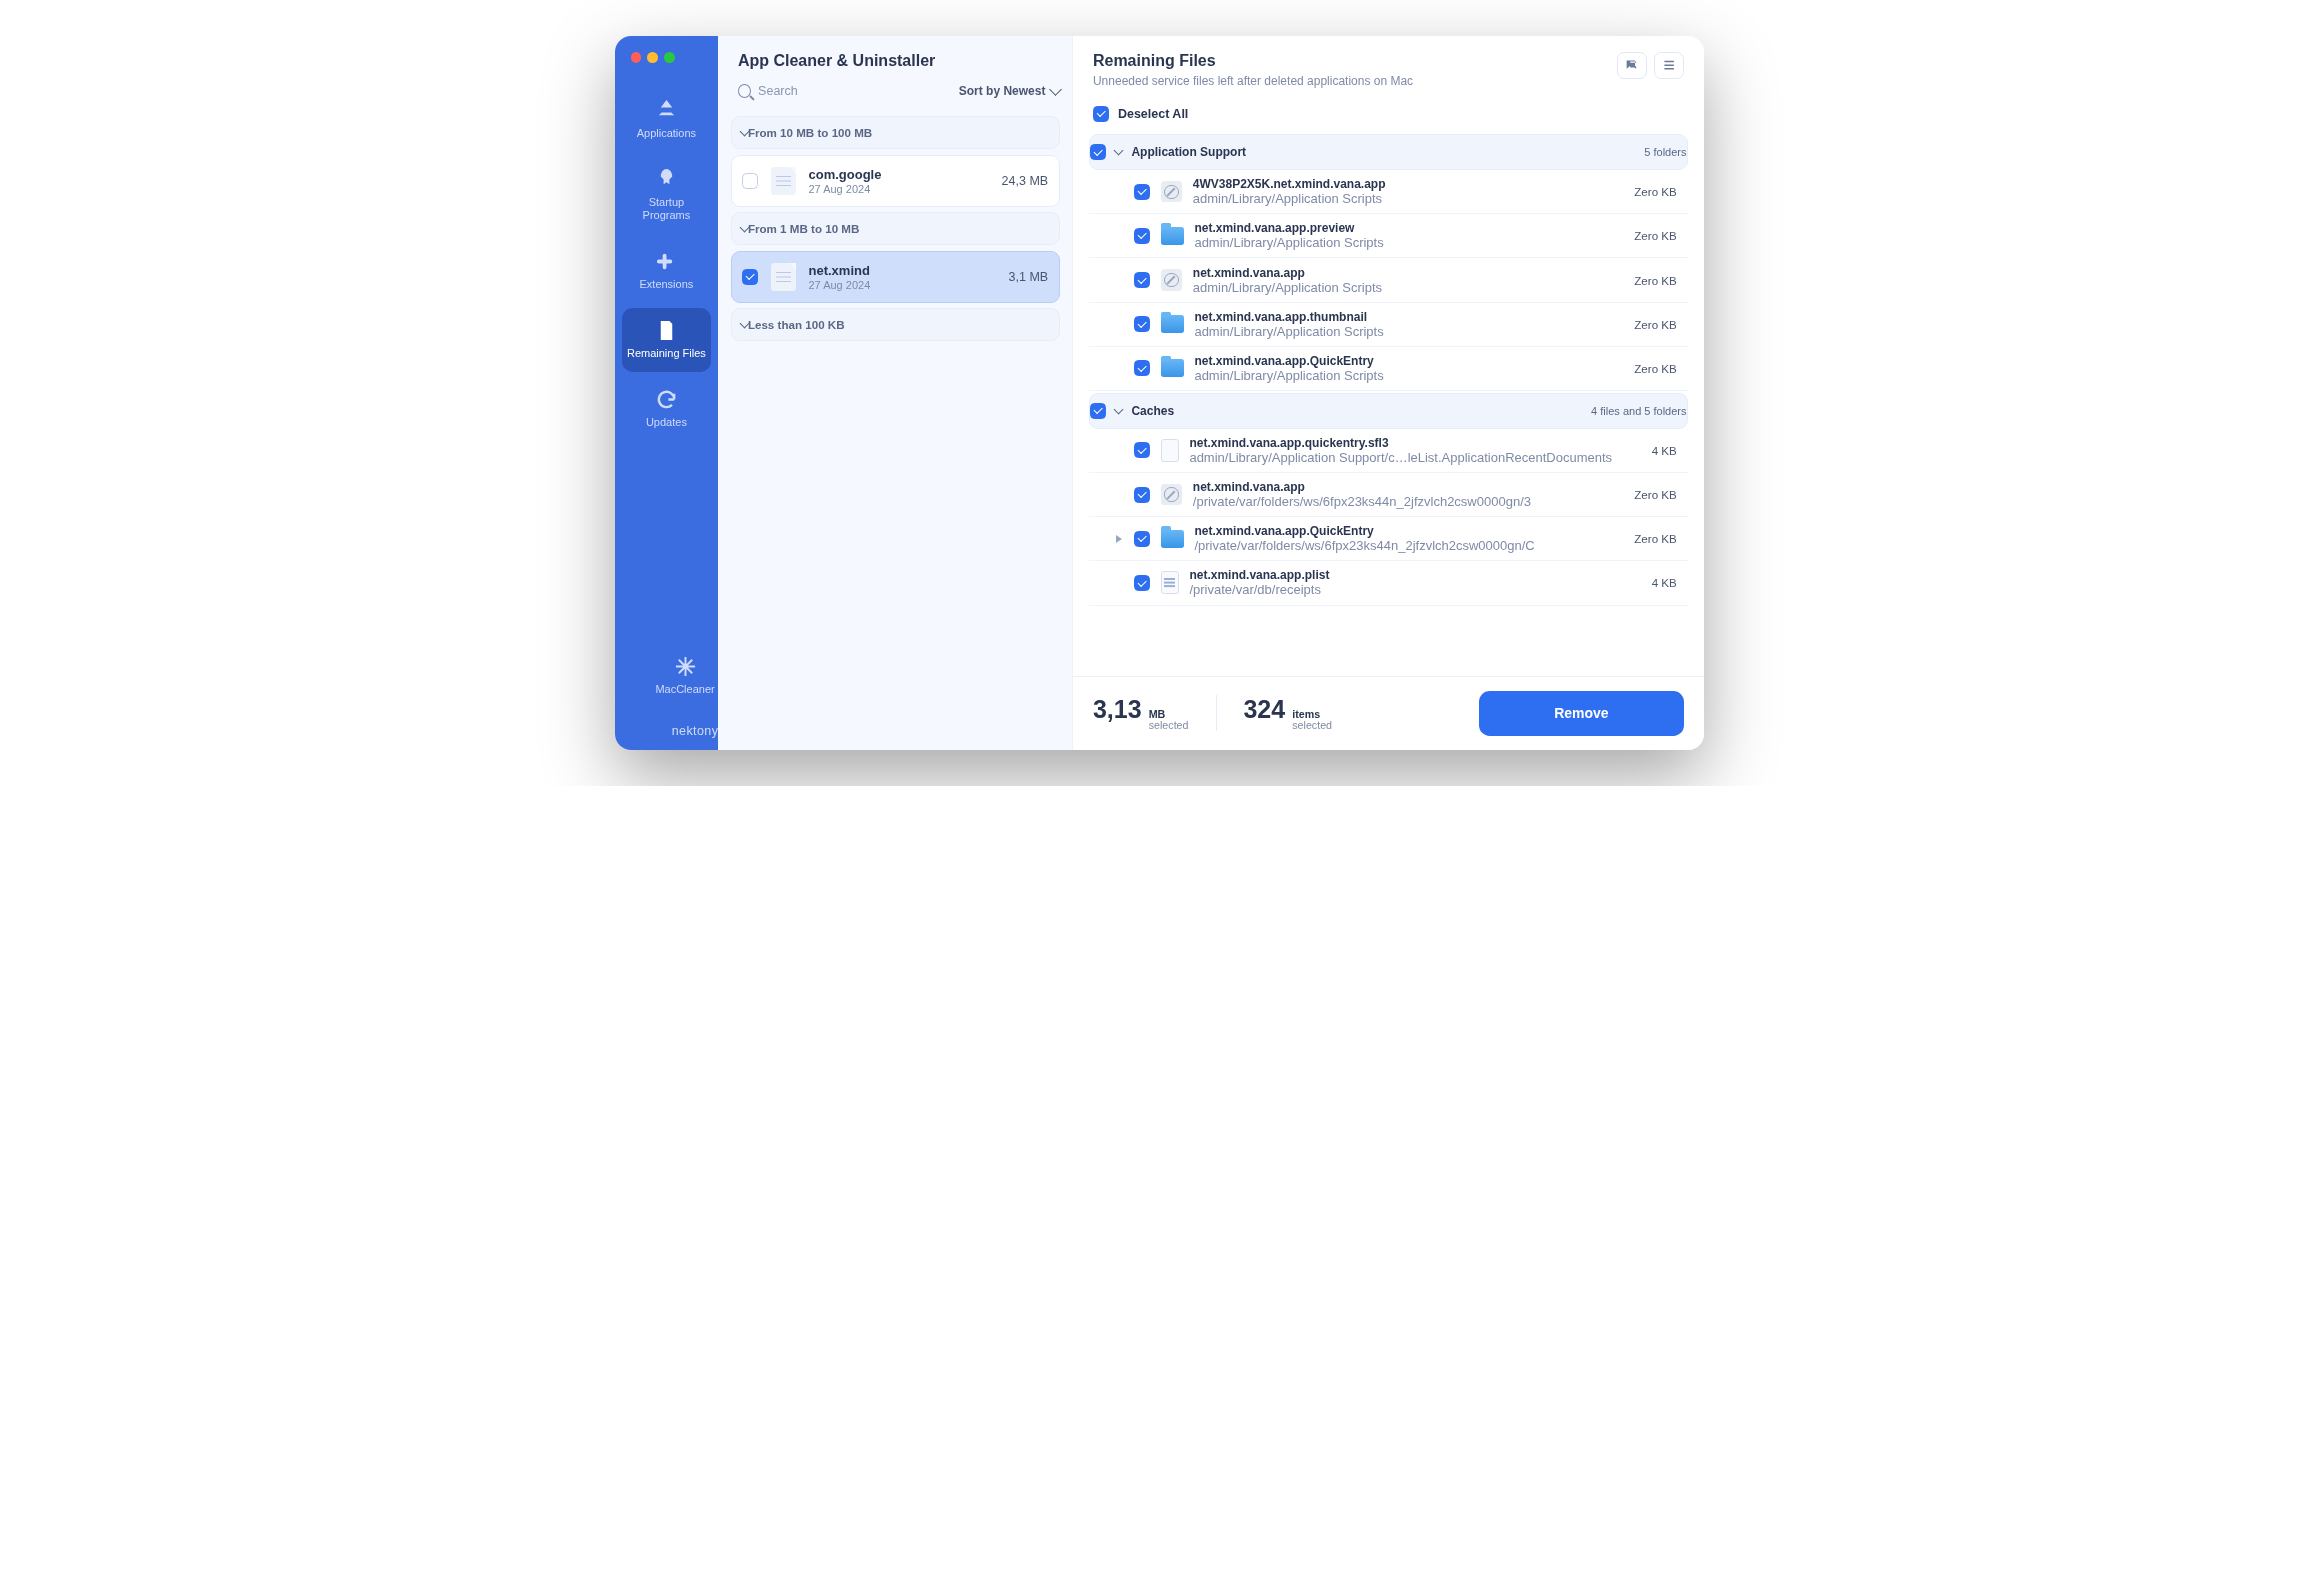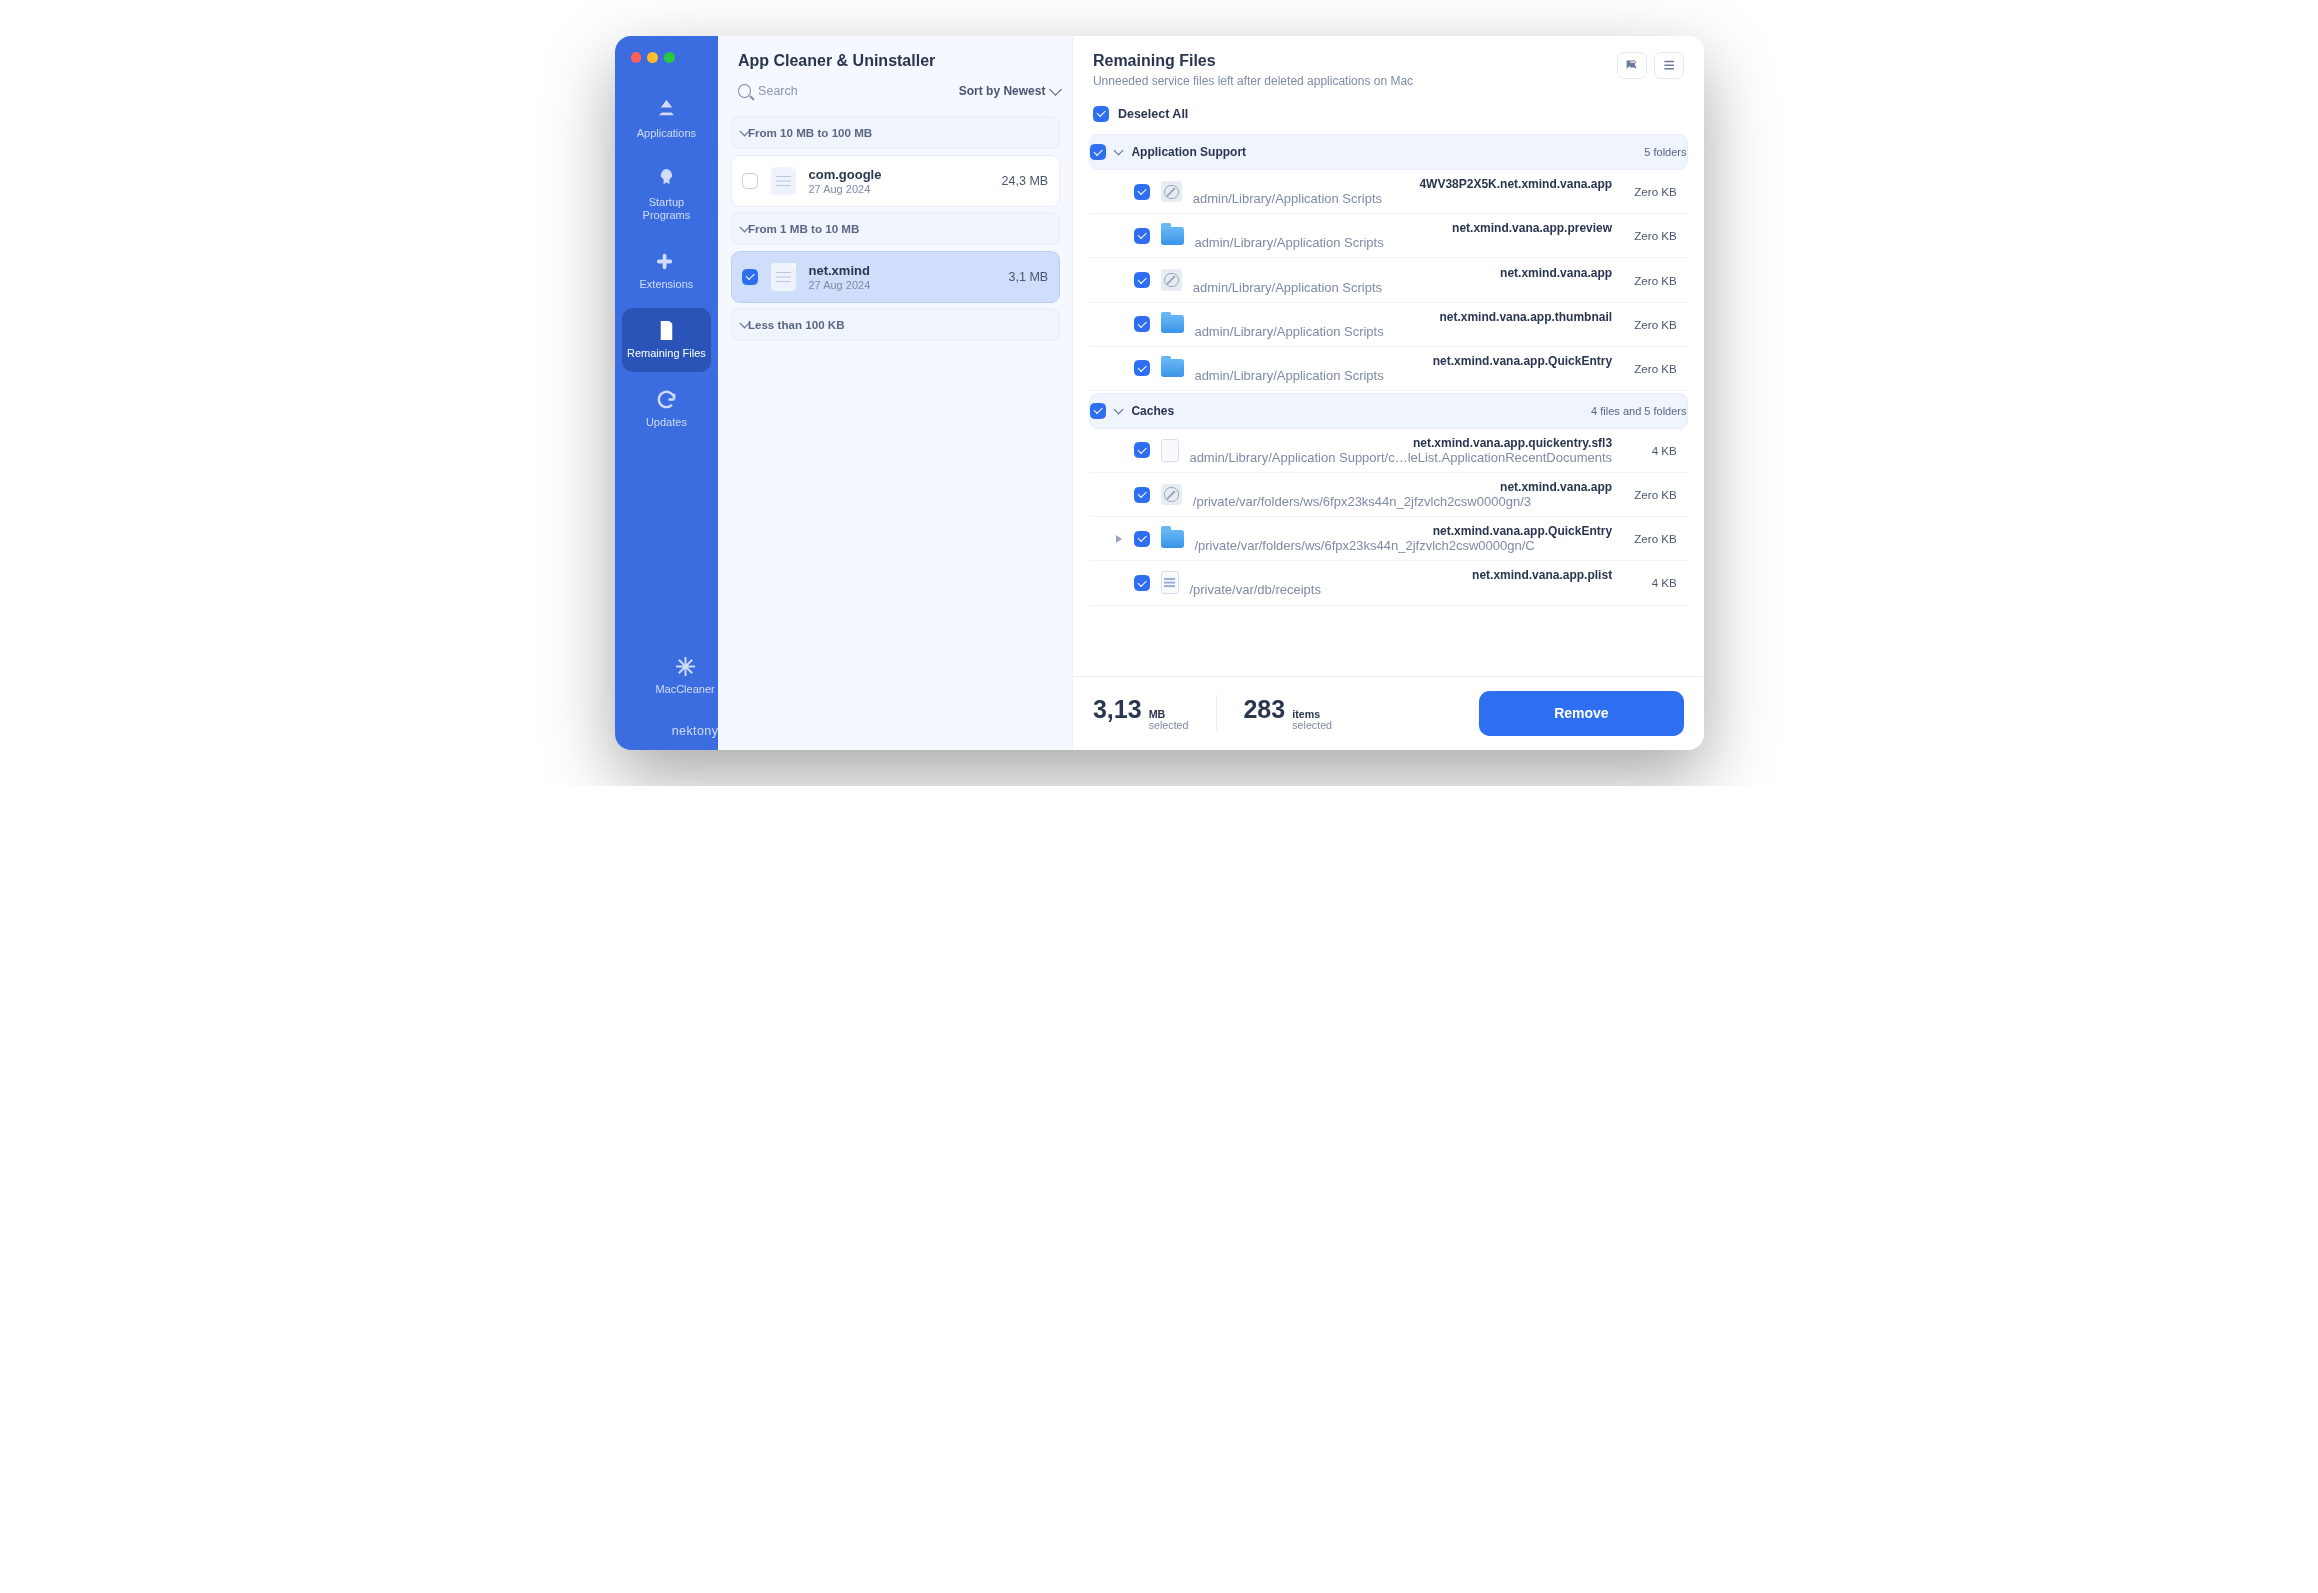--- a/index.html
+++ b/index.html
@@ -73,21 +73,21 @@
 .file-icon { width: 21.4px; height: 21.4px; border-radius: 4.5px; display: flex; align-items: center; justify-content: center; flex-shrink: 0; }
 .fi-folder { background: linear-gradient(#67b7f5, #3a95e8); border-radius: 2.7px; position: relative; width: 23px; height: 18px; }
 .fi-folder::before { content:""; position:absolute; top:-3.6px; left:0; width:10.7px; height:5.4px; background:#67b7f5; border-radius:1.8px 1.8px 0 0; }
 .fi-blocked { background: #e8ecf3; position: relative; border-radius: 3.6px; }
 .fi-blocked::after { content:""; position:absolute; inset:3.6px; border:1.8px solid #9aa6c0; border-radius:50%; }
 .fi-blocked::before { content:""; position:absolute; left:5.4px; right:5.4px; top:50%; height:1.8px; background:#9aa6c0; transform: rotate(-45deg) translateY(-0.9px); z-index:1;}
 .fi-doc { background:#f8fafd; border:0.9px solid #d6dfef; border-radius:2.7px; width:18px; height:23px; }
 .fi-plist { background:#f8fafd; border:0.9px solid #d6dfef; border-radius:2.7px; width:18px; height:23px; position:relative; }
 .fi-plist::after { content:""; position:absolute; left:2.7px; right:2.7px; top:5.4px; height:1.8px; background:#9bb0d8; box-shadow:0 3.6px 0 #9bb0d8,0 7.1px 0 #9bb0d8; }
 .file-meta { flex: 1; display: flex; flex-direction: column; min-width: 0; }
-.file-name { font-size: 12px; font-weight: 600; color: #2a3550; white-space: nowrap; overflow: hidden; text-overflow: ellipsis; text-align: right; }
+.file-name { font-size: 12px; font-weight: 600; color: #2a3550; white-space: nowrap; overflow: hidden; text-overflow: ellipsis; }
 .file-path { font-size: 13px; color: #7f8aa6; white-space: nowrap; overflow: hidden; text-overflow: ellipsis; }
 .file-size { font-size: 11.6px; color: #49556f; min-width: 54px; text-align: right; }
 
 .footer { display: flex; align-items: center; padding: 14.3px 19.6px; border-top: 0.9px solid #eef1f8; gap: 27px; }
 .stat { display: flex; align-items: baseline; gap: 7.1px; }
 .stat-num { font-size: 25px; font-weight: 700; color: #2a3550; }
 .stat-lbls { display: flex; flex-direction: column; line-height: 1.1; }
 .stat-unit { font-size: 10.7px; font-weight: 700; color: #2a3550; }
 .stat-sub { font-size: 10.7px; color: #7f8aa6; }
 .vr { width: 0.9px; height: 36px; background: #e6ecf8; }
@@ -339,21 +339,21 @@
     <div class="footer">
       <div class="stat">
         <span class="stat-num">3,13</span>
         <span class="stat-lbls">
           <span class="stat-unit">MB</span>
           <span class="stat-sub">selected</span>
         </span>
       </div>
       <div class="vr"></div>
       <div class="stat">
-        <span class="stat-num">283</span>
+        <span class="stat-num">324</span>
         <span class="stat-lbls">
           <span class="stat-unit">items</span>
           <span class="stat-sub">selected</span>
         </span>
       </div>
       <button class="remove-btn">Remove</button>
     </div>
   </div>
 </div>
 

